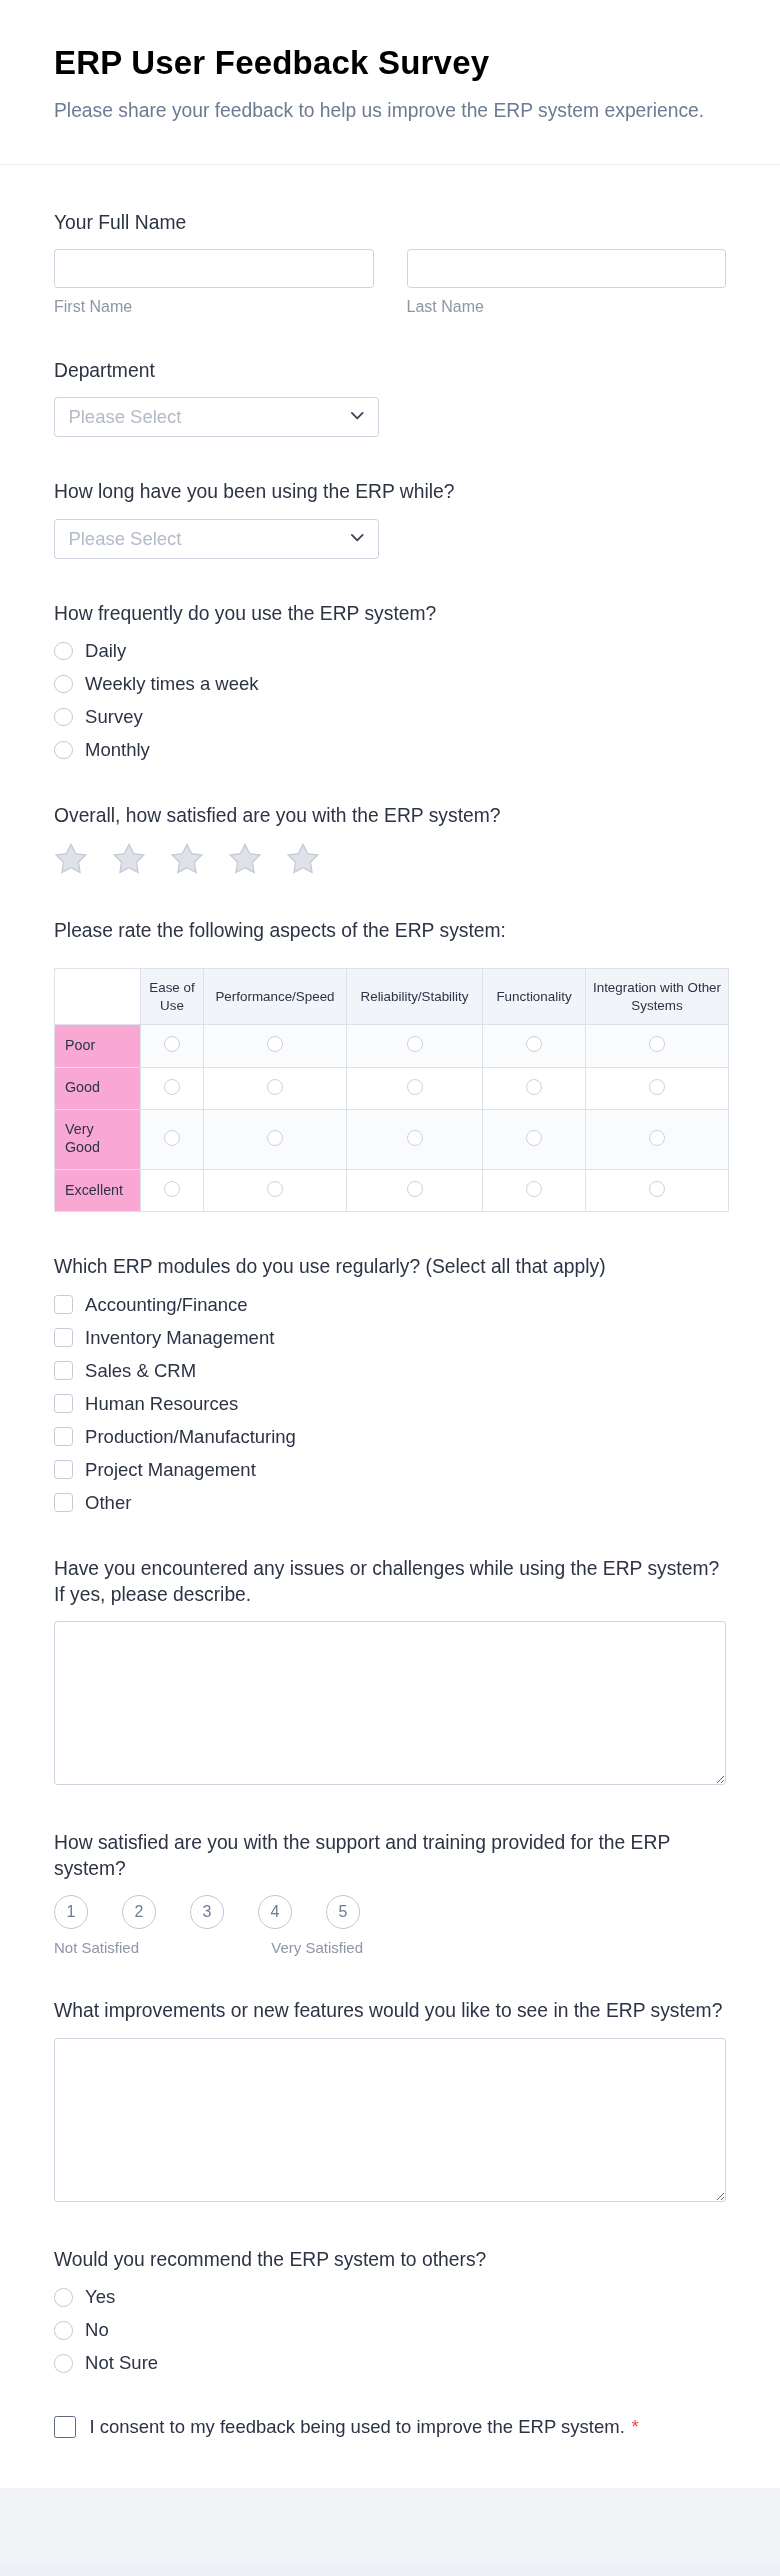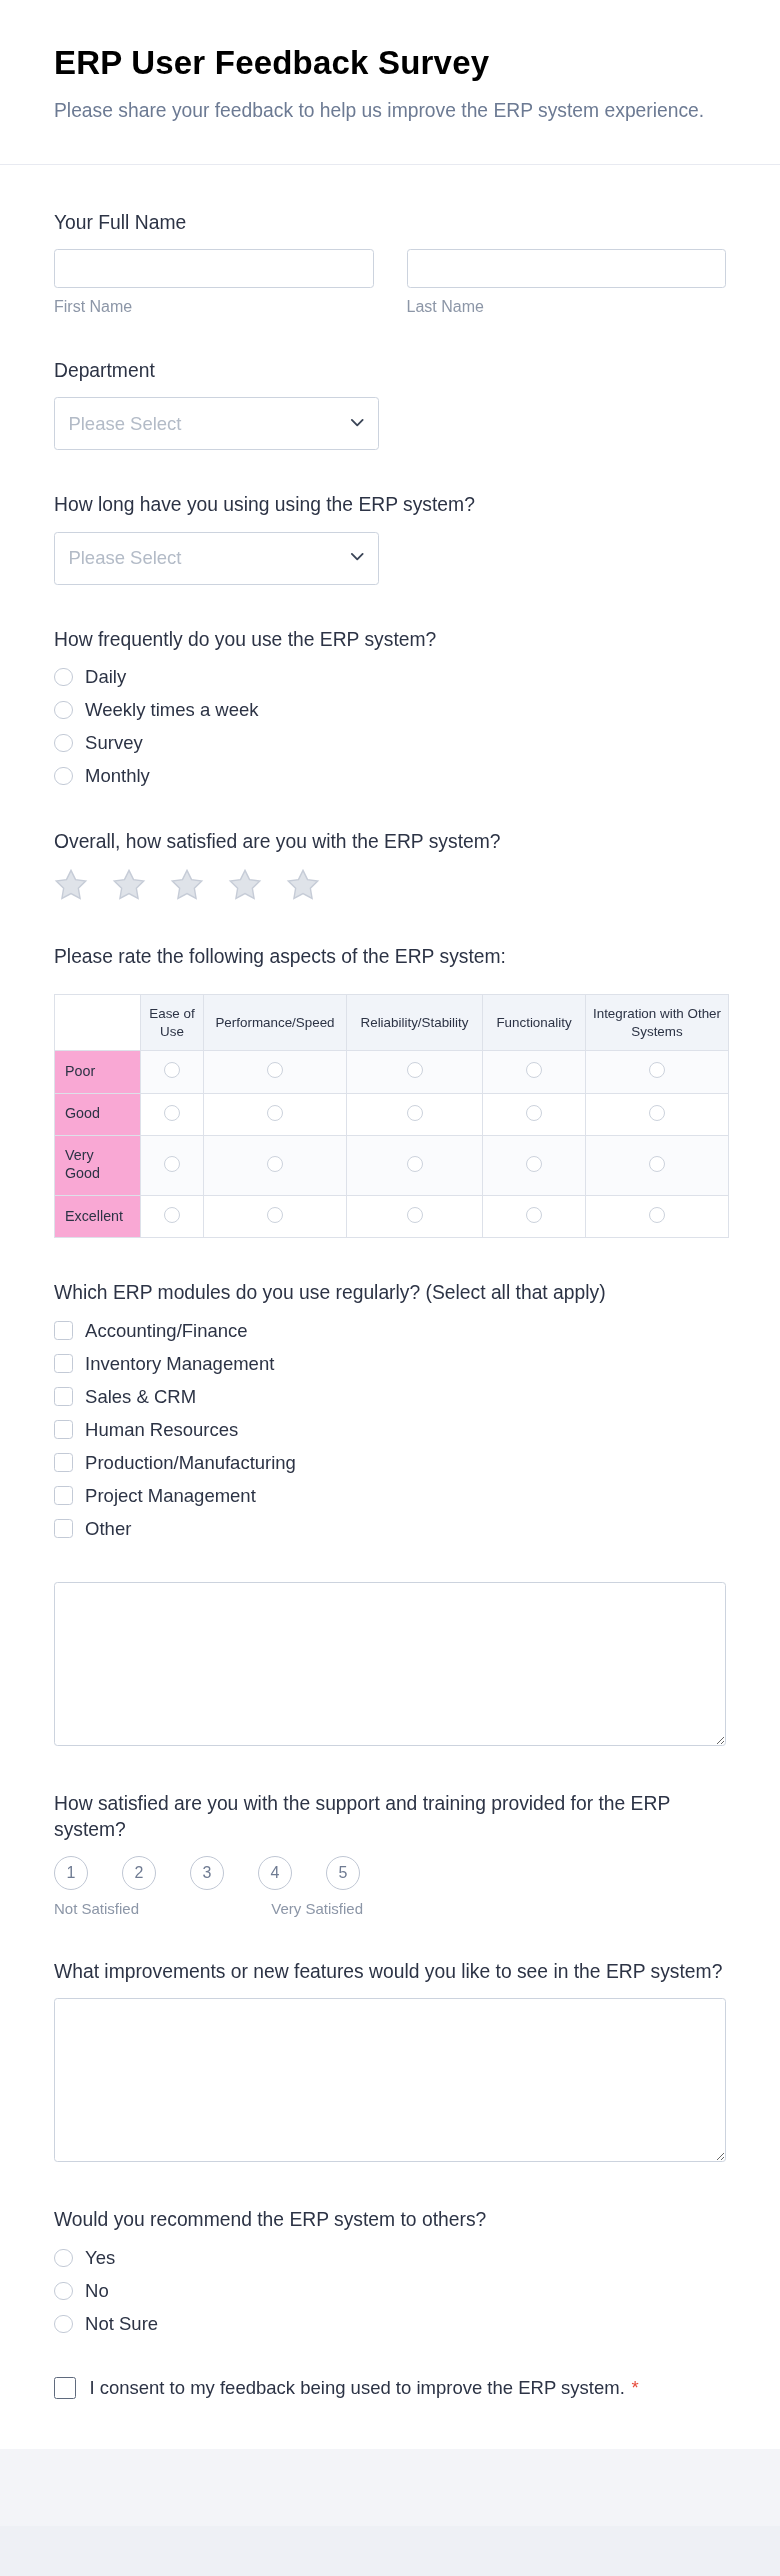--- a/index.html
+++ b/index.html
@@ -25,21 +25,21 @@
   input.text-input {
     width: 100%; height: 39px;
     border: 1.7px solid #ccd3de; border-radius: 3.4px;
     font-family: inherit; font-size: 18.5px; color: #2c3345;
     padding: 0 11.7px; outline: none; background: #fff;
   }
   .sublabel { font-size: 16px; color: #8c96a7; margin-top: 9.2px; }
 
   
   .select {
-    width: 325px; height: 53px;
+    width: 325px; height: 40px;
     border: 1.7px solid #ccd3de; border-radius: 3.4px;
     display: flex; align-items: center; justify-content: space-between;
     padding: 0 11.7px 0 13.4px; background: #fff; cursor: pointer;
   }
   .select-text { font-size: 18.5px; color: #b3bbc7; }
 
   
   .opt { display: flex; align-items: center; margin-bottom: 11px; line-height: 22px; cursor: pointer; }
   .radio {
     width: 18.5px; height: 18.5px; flex: none;
@@ -141,21 +141,21 @@
         <span class="select-text">Please Select</span>
         <span>
           <svg width="18.5" height="18.5" viewBox="0 0 24 24" fill="none" stroke="#3b4557" stroke-width="2.4" stroke-linecap="round" stroke-linejoin="round">
               <path d="M5 9l7 7 7-7"></path>
             </svg>
         </span>
       </div>
     </div>
 
     <div class="q">
-      <div class="q-label">How long have you using using the ERP system?</div>
+      <div class="q-label">How long have you been using the ERP while?</div>
       <div class="select">
         <span class="select-text">Please Select</span>
         <span>
           <svg width="18.5" height="18.5" viewBox="0 0 24 24" fill="none" stroke="#3b4557" stroke-width="2.4" stroke-linecap="round" stroke-linejoin="round">
               <path d="M5 9l7 7 7-7"></path>
             </svg>
         </span>
       </div>
     </div>
 
@@ -294,20 +294,21 @@
         <span class="checkbox"></span>
         <span class="opt-label">Project Management</span>
       </div>
       <div class="opt">
         <span class="checkbox"></span>
         <span class="opt-label">Other</span>
       </div>
     </div>
 
     <div class="q">
+      <div class="q-label">Have you encountered any issues or challenges while using the ERP system? If yes, please describe.</div>
       <textarea class="big-text" style=""></textarea>
     </div>
 
     <div class="q">
       <div class="q-label">How satisfied are you with the support and training provided for the ERP system?</div>
       <div class="scale-row">
         <div class="scale-circle">1</div>
         <div class="scale-circle">2</div>
         <div class="scale-circle">3</div>
         <div class="scale-circle">4</div>

